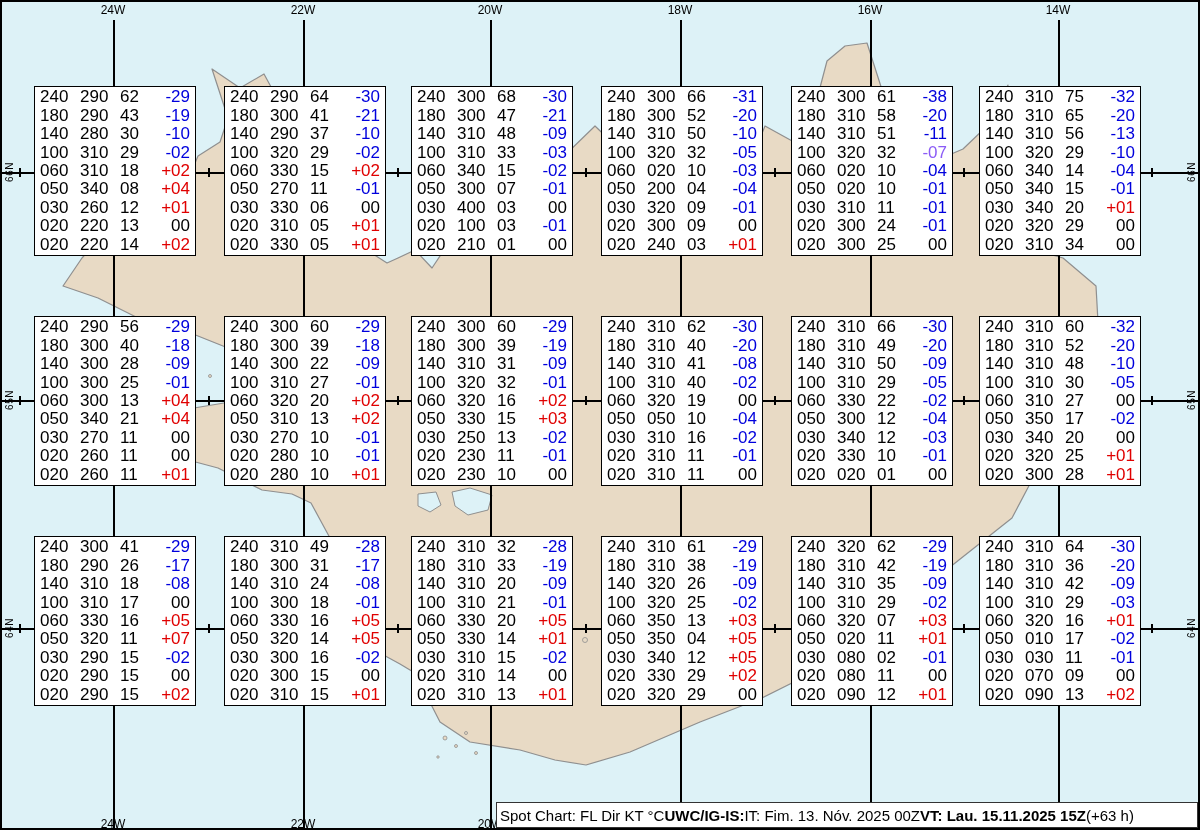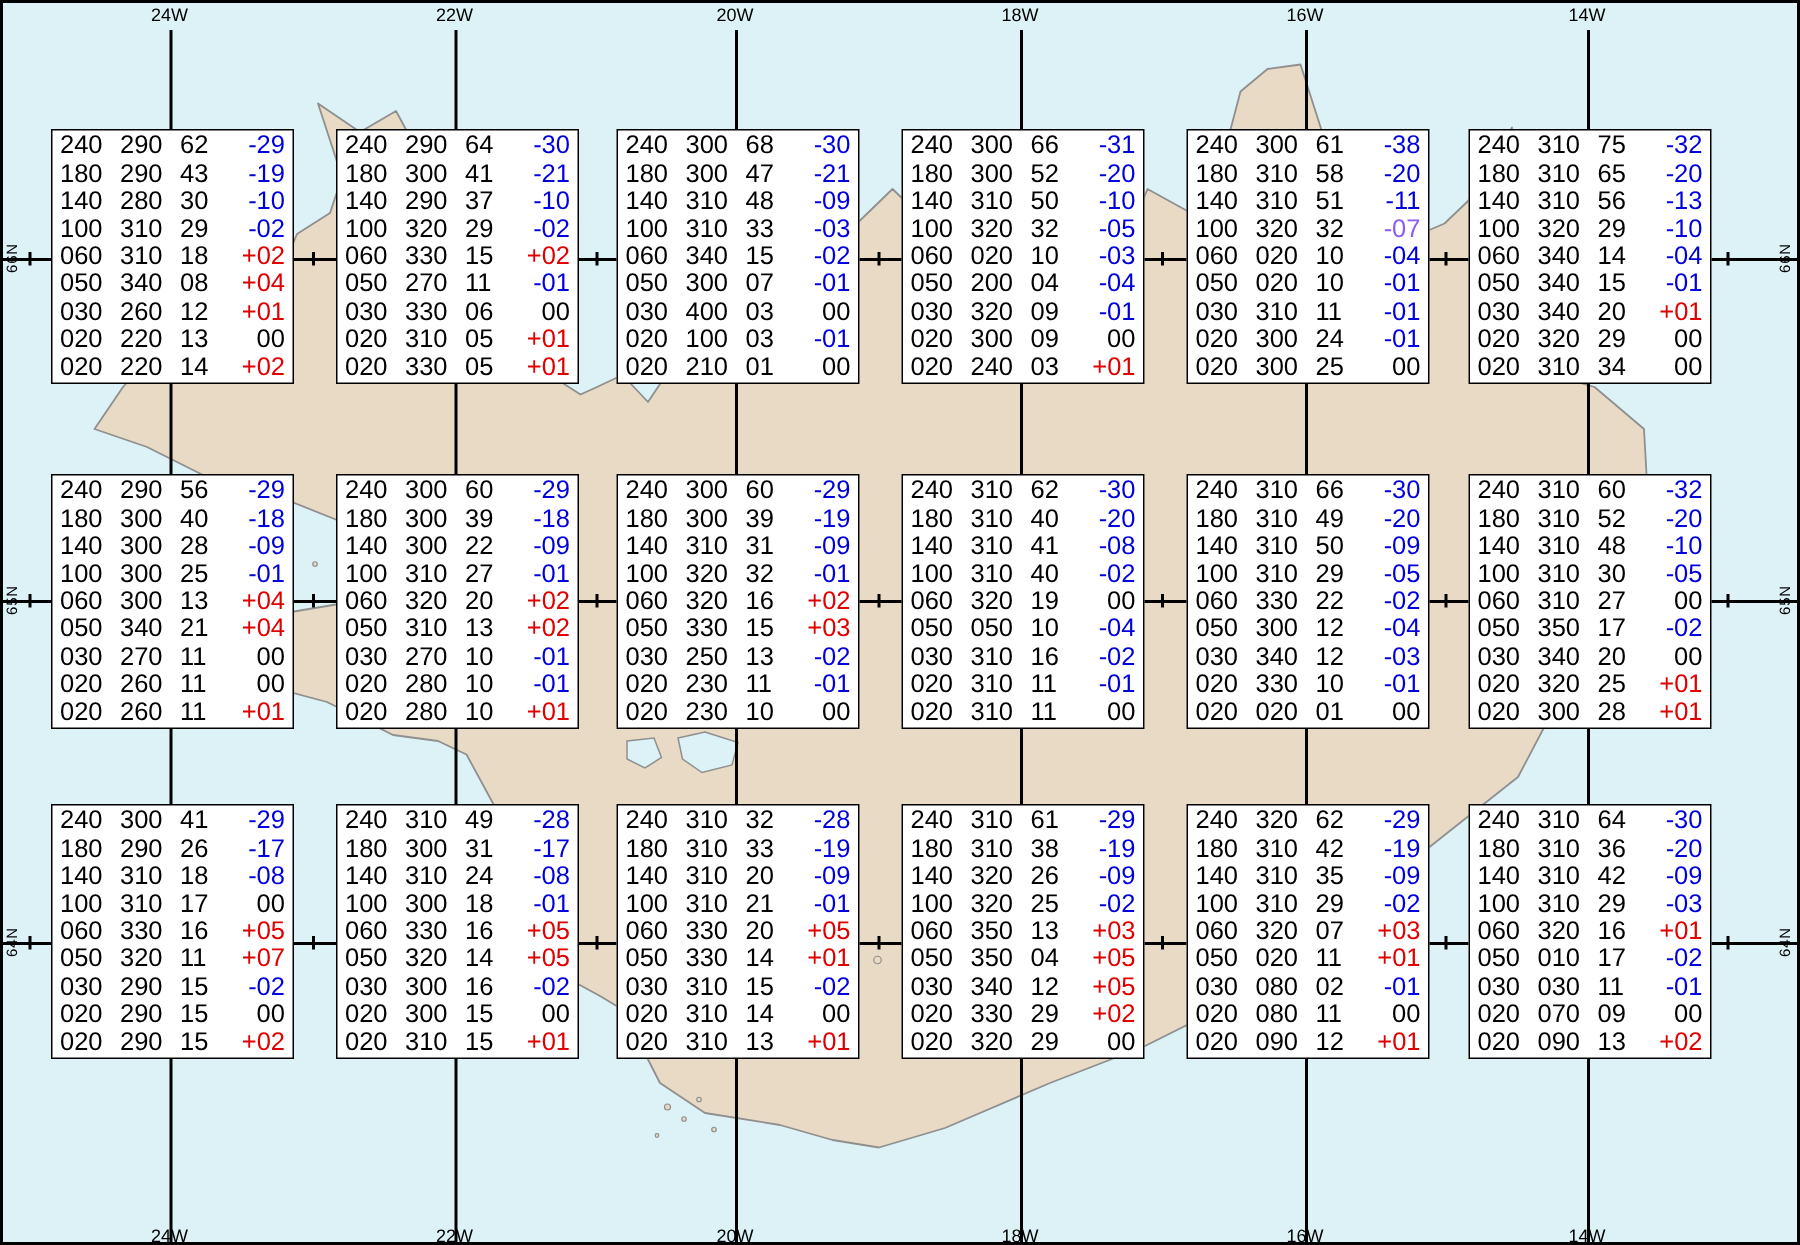--- a/index.html
+++ b/index.html
@@ -1115,15 +1115,22 @@
         </div>
         <div class="spot-row">
           <span>020</span>
           <span>090</span>
           <span>13</span>
           <span class="temp" style="color: rgb(224, 0, 0);">+02</span>
         </div>
       </div>
     </div>
 
+  <div class="legend-bar" id="legend-bar">
+      <span class="seg">Spot Chart: FL Dir KT °C </span>
+      <span class="seg b">UWC/IG-IS:</span>
+      <span class="seg"> IT: Fim. 13. Nóv. 2025 00Z </span>
+      <span class="seg b">VT: Lau. 15.11.2025 15Z</span>
+      <span class="seg"> (+63 h)</span>
+    </div>
 
   <div class="frame"></div>
 </div>
 
 </body></html>

